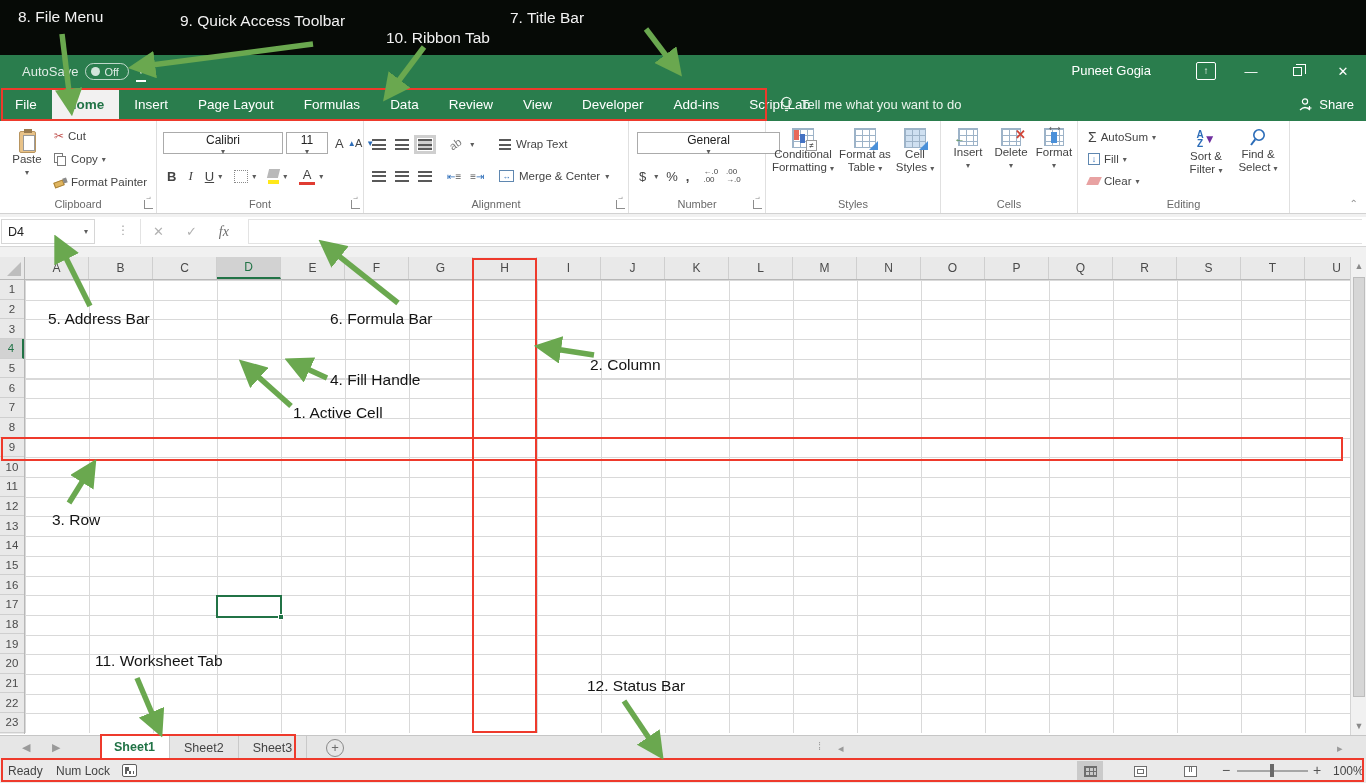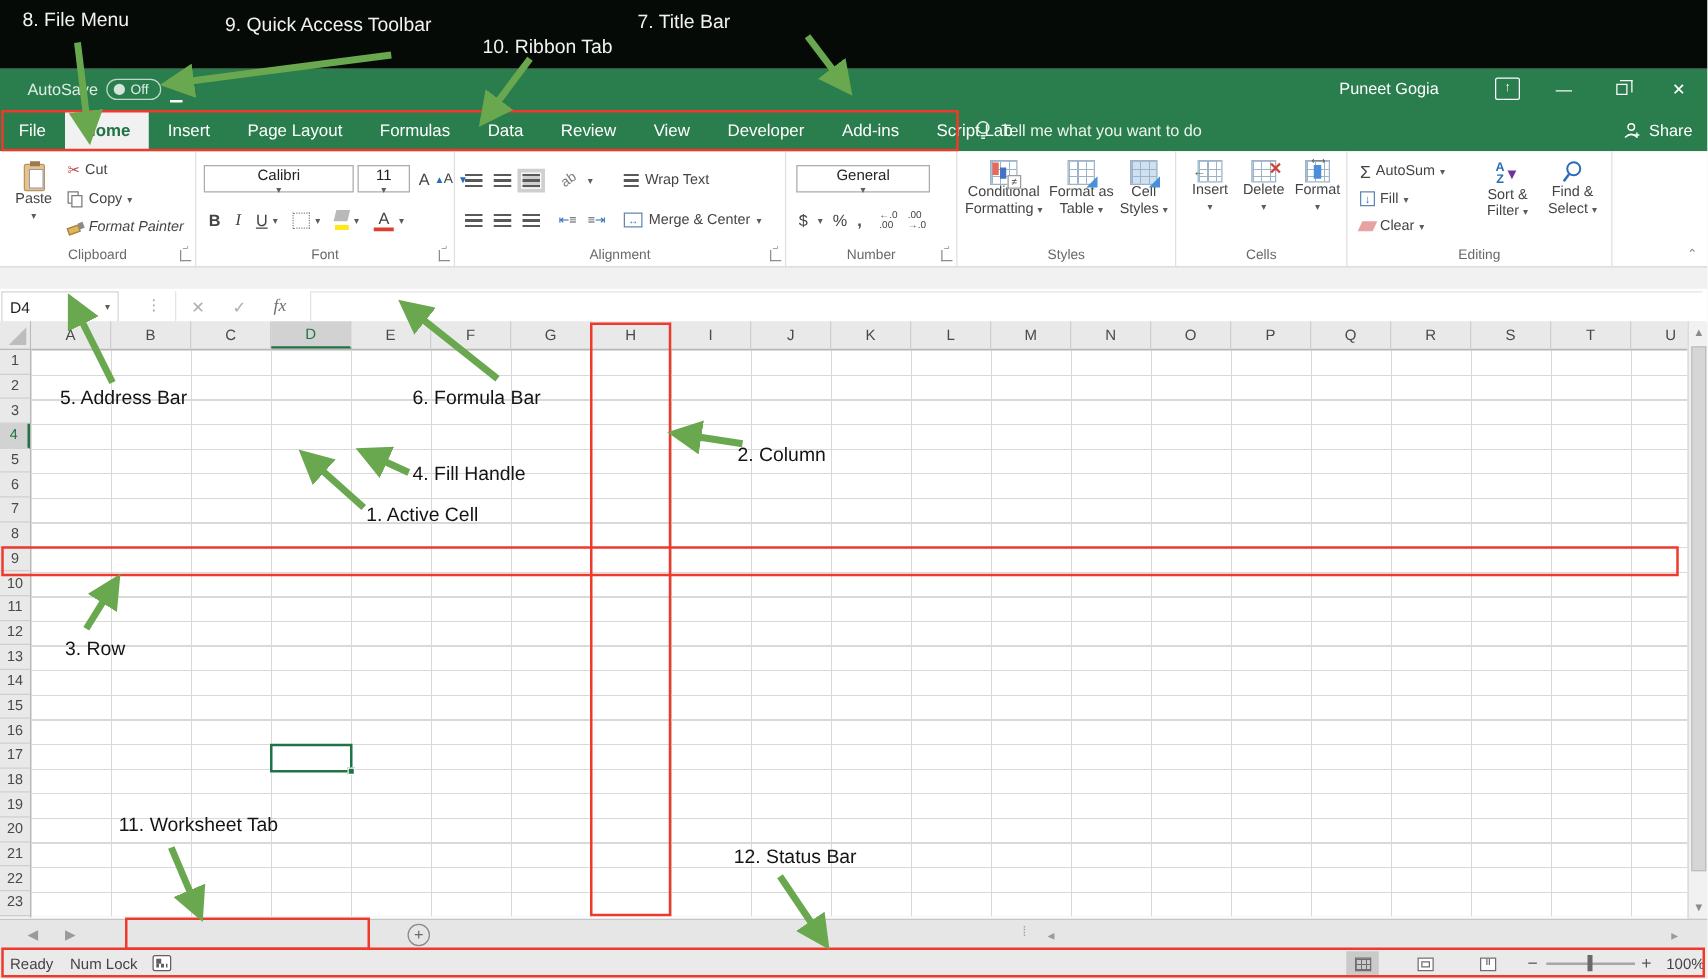--- a/index.html
+++ b/index.html
@@ -45,21 +45,21 @@
   .bigbtn { display:flex; flex-direction:column; align-items:center; justify-content:flex-start; text-align:center; line-height:13px; padding-top:5px; color:#444; }
   .grid-ico { width:22px; height:20px; background:
       repeating-linear-gradient(to right,#9db3c8 0 1px,transparent 1px 7px),
       repeating-linear-gradient(to bottom,#9db3c8 0 1px,transparent 1px 6px);
       border:1px solid #9db3c8; position:relative; background-color:#fff; }
   .u-red { border-bottom:3px solid #e03c32; padding-bottom:0px; }
   .u-yellow { border-bottom:4px solid #ffe81a; }
   .fmt-ltr { font-size:13px; color:#444; width:16px; text-align:center; }
 
   
-  #formula-row { left:0; top:231px; width:1366px; height:30px; background:#fff; border-bottom:1px solid #d6d6d6; }
+  #formula-row { left:0; top:217px; width:1366px; height:30px; background:#fff; border-bottom:1px solid #d6d6d6; }
   #name-box { left:1px; top:2px; width:94px; height:25px; border:1px solid #d6d6d6; display:flex; align-items:center; justify-content:space-between; padding:0 6px; font-size:12.5px; color:#222; background:#fff; }
   #fb-dots { left:117px; top:6px; color:#a6a6a6; font-size:12px; letter-spacing:1px; }
   #fb-btns { left:140px; top:2px; height:25px; display:flex; align-items:center; gap:22px; padding-left:12px; color:#b1b1b1; font-size:13px; border-left:1px solid #e3e3e3; }
   #fx { color:#6d6d6d; font-style:italic; font-family:"Liberation Serif",serif; font-size:14px; }
   #formula-input { left:248px; top:2px; width:1114px; height:25px; border:1px solid #e3e3e3; border-right:none; background:#fff; }
 
   
   #sheet-area { left:0; top:257px; width:1350px; height:478px; background:#fff; }
   #corner { left:0; top:0; width:25px; height:23px; background:#e9e9e9; border-right:1px solid #b8b8b8; border-bottom:1px solid #b8b8b8; }
   #corner .tri { position:absolute; right:3px; bottom:3px; width:0; height:0; border-left:14px solid transparent; border-bottom:14px solid #bdbdbd; }
@@ -176,21 +176,21 @@
       <span>Cut</span>
     </div>
     <div class="abs mini" style="left:52px;top:27px;">
       <span style="position:relative;width:13px;height:13px;display:inline-block;">
         <span style="position:absolute;left:0;top:0;width:9px;height:10px;border:1px solid #7a7a7a;background:#fff;"></span>
         <span style="position:absolute;left:3px;top:3px;width:9px;height:10px;border:1px solid #7a7a7a;background:#fff;"></span>
       </span>
       <span>Copy</span>
       <span class="dd">▾</span>
     </div>
-    <div class="abs mini" style="left:52px;top:50px;font-style:italic;">
+    <div class="abs mini" style="left:52px;top:50px;">
       <span style="width:13px;height:11px;display:inline-block;position:relative;">
         <span style="position:absolute;left:0;top:4px;width:10px;height:6px;background:#e0b55f;border:1px solid #a8823a;transform:rotate(-20deg);"></span>
         <span style="position:absolute;right:0;top:1px;width:4px;height:5px;background:#8a8a8a;transform:rotate(-20deg);"></span>
       </span>
       <span>Format Painter</span>
     </div>
     <div class="glabel">Clipboard</div>
     <div class="launcher"></div>
   </div>
 
@@ -245,21 +245,21 @@
     <div class="abs mini" style="left:133px;top:44px;gap:5px;">
       <span style="width:15px;height:12px;border:1px solid #5f87b0;display:inline-flex;align-items:center;justify-content:center;color:#2b6cb8;font-size:8px;">↔</span>
       <span>Merge &amp; Center</span>
       <span class="dd">▾</span>
     </div>
     <div class="glabel">Alignment</div>
     <div class="launcher"></div>
   </div>
 
   <div class="rgroup" style="left:629px;width:137px;">
-    <div class="abs combo" style="left:8px;top:11px;width:107px;">
+    <div class="abs combo" style="left:8px;top:11px;width:143px;">
       <span>General</span>
         <span class="dd">▾</span>
     </div>
     <div class="abs mini" style="left:8px;top:44px;gap:8px;font-size:13px;color:#444;">
       <span>$</span>
       <span class="dd">▾</span>
       <span>%</span>
       <span style="font-weight:bold;">,</span>
       <span style="font-size:8px;color:#444;line-height:8px;margin-left:6px;">←.0<br>.00</span>
       <span style="font-size:8px;color:#444;line-height:8px;">.00<br>→.0</span>
@@ -431,20 +431,25 @@
 
 <div class="abs" id="v-scroll">
   <div class="abs scr-btn" style="left:0;top:4px;width:16px;">▲</div>
   <div class="abs" id="v-thumb"></div>
   <div class="abs scr-btn" style="left:0;bottom:4px;width:16px;">▼</div>
 </div>
 
 <div class="abs" id="sheet-bar">
   <div class="abs nav-arrow" style="left:22px;">◀</div>
   <div class="abs nav-arrow" style="left:52px;">▶</div>
+  <div class="abs" id="sheet-tabs">
+      <div class="stab active">Sheet1</div>
+      <div class="stab">Sheet2</div>
+      <div class="stab">Sheet3</div>
+    </div>
   <div class="abs" id="new-sheet">+</div>
   <div class="abs" id="hs-dots">⁞</div>
   <div class="abs nav-arrow" style="left:838px;top:6px;">◂</div>
 
   <div class="abs nav-arrow" style="left:1337px;top:6px;">▸</div>
 </div>
 
 <div class="abs" id="status-bar">
   <div class="abs" style="left:8px;top:5px;">Ready</div>
   <div class="abs" style="left:56px;top:5px;">Num Lock</div>

